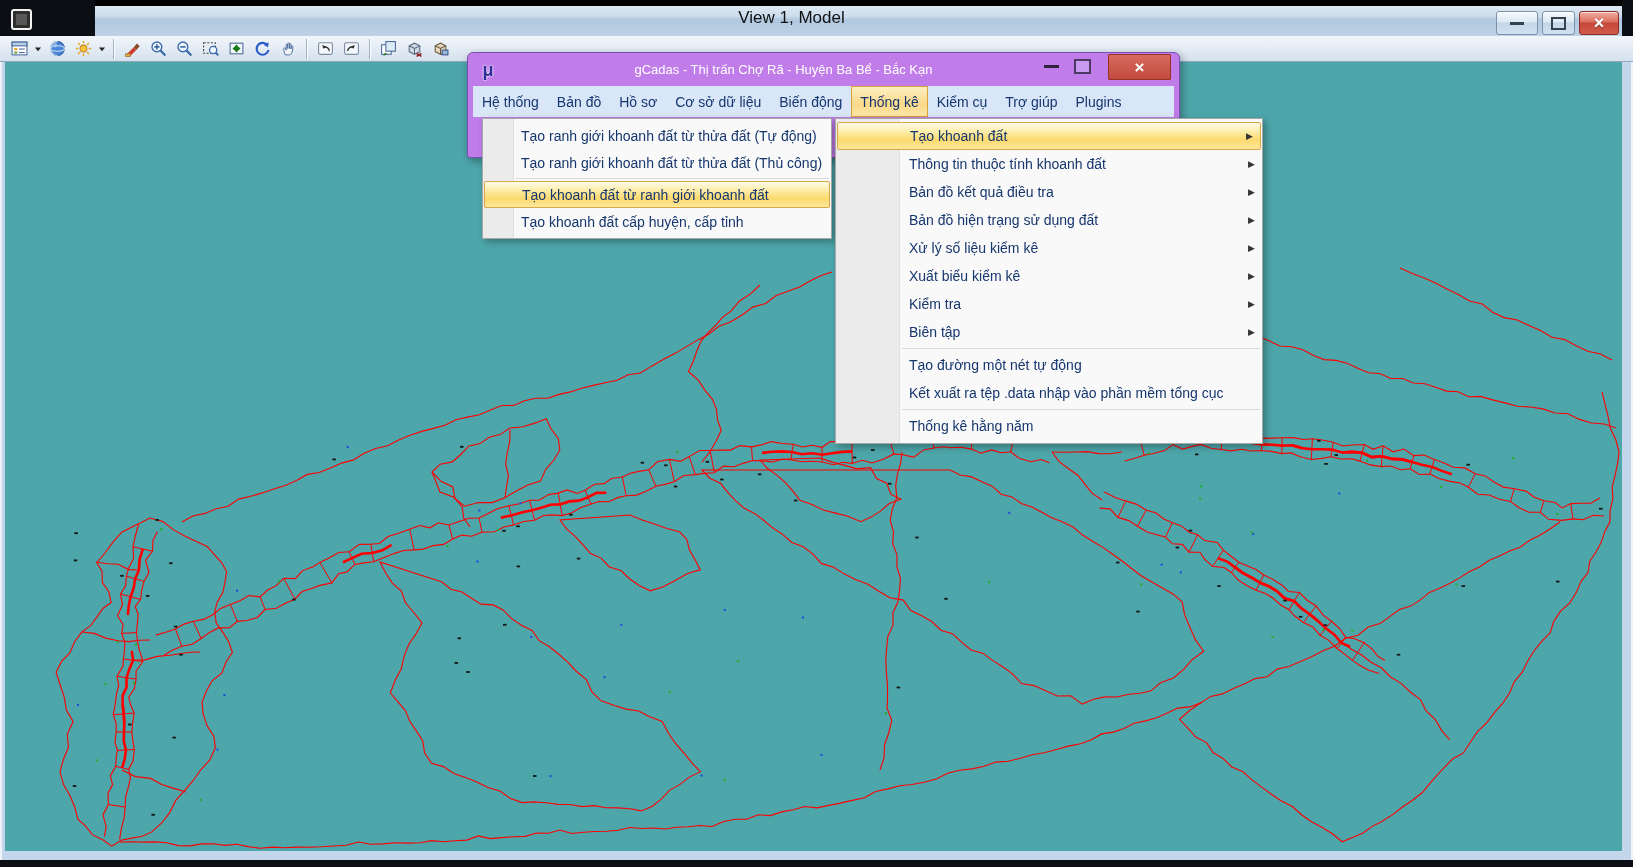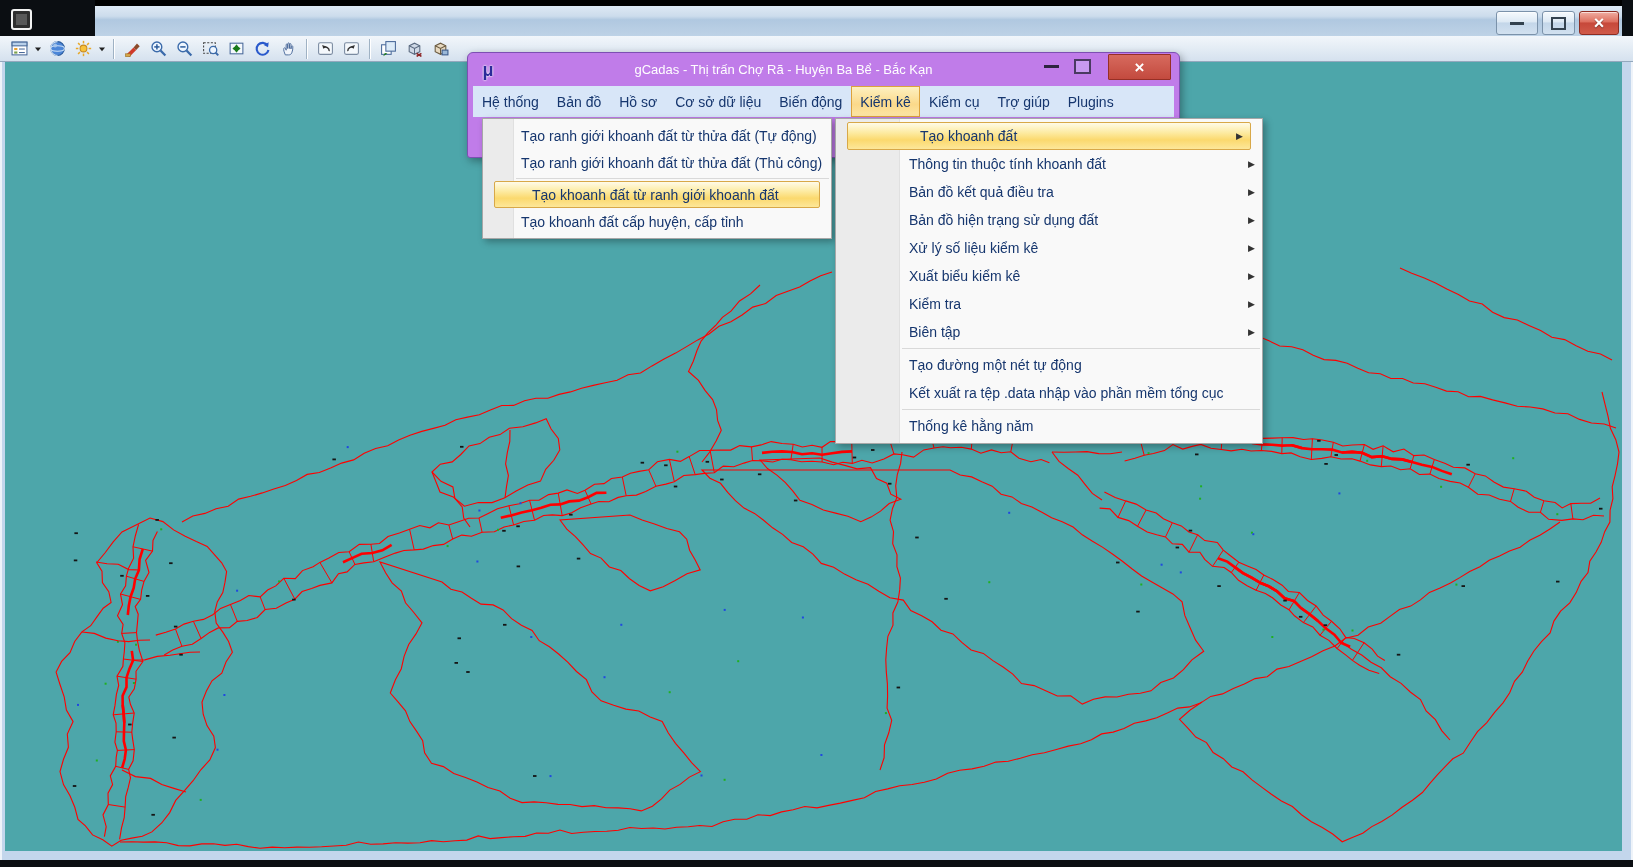--- a/index.html
+++ b/index.html
@@ -71,36 +71,37 @@
   .menu-panel .gutter{position:absolute;left:0;top:0;bottom:0;background:#ebebeb;border-right:1px solid #e0e0e0;}
   #kiemke-menu{left:835px;top:118px;width:428px;z-index:40;}
   #kiemke-menu .gutter{width:63px;}
   #khoanhdat-submenu{left:482px;top:118px;width:350px;z-index:39;}
   #khoanhdat-submenu .gutter{width:30px;}
   .mrow{position:relative;display:flex;align-items:center;font-size:14px;color:#16366e;white-space:nowrap;}
   #kiemke-menu .mrow{height:28px;padding-left:73px;}
   #khoanhdat-submenu .mrow{height:27px;padding-left:38px;}
   .mrow .marrow{position:absolute;right:7px;font-size:9px;color:#333;}
   .mrow.hl{background:linear-gradient(#fffbe8 0%,#fdeca6 35%,#fbd96e 65%,#fde79a 100%);
-           border:1px solid #d8a848;border-radius:2px;margin:0 11px;}
+           border:1px solid #d8a848;border-radius:2px;margin:0 1px;}
   #kiemke-menu .mrow.hl{height:26px;padding-left:72px;}
   #khoanhdat-submenu .mrow.hl{height:25px;padding-left:37px;}
   .msep{height:1px;background:#d9d9d9;margin:2px 2px;}
   #kiemke-menu .msep{margin-left:66px;}
   #khoanhdat-submenu .msep{margin-left:33px;}
 </style>
 </head>
 <body>
 
 <div id="screen">
 
   <div id="titlebar">
     <div class="corner" id="corner-left"></div>
     <div class="corner" id="corner-right"></div>
     <div id="sysicon"></div>
+    <div id="main-title">View 1, Model</div>
     <div class="winbtns">
       <div class="wbtn min">
           <div class="glyph-min"></div>
         </div>
       <div class="wbtn max">
           <div class="glyph-max"></div>
         </div>
       <div class="wbtn close">
           <div class="glyph-x">×</div>
         </div>
@@ -513,21 +514,21 @@
       <div id="gc-close">
           <span>×</span>
         </div>
     </div>
     <div id="gcadas-menubar">
         <div class="mb-item">Hệ thống</div>
         <div class="mb-item">Bản đồ</div>
         <div class="mb-item">Hồ sơ</div>
         <div class="mb-item">Cơ sở dữ liệu</div>
         <div class="mb-item">Biến động</div>
-        <div class="mb-item active">Kiểm kê</div>
+        <div class="mb-item active">Thống kê</div>
         <div class="mb-item">Kiểm cụ</div>
         <div class="mb-item">Trợ giúp</div>
         <div class="mb-item">Plugins</div>
       </div>
   </div>
 
   <div id="kiemke-menu" class="menu-panel">
     <div class="gutter"></div>
   <div class="mrow hl">
         <span>Tạo khoanh đất</span>

